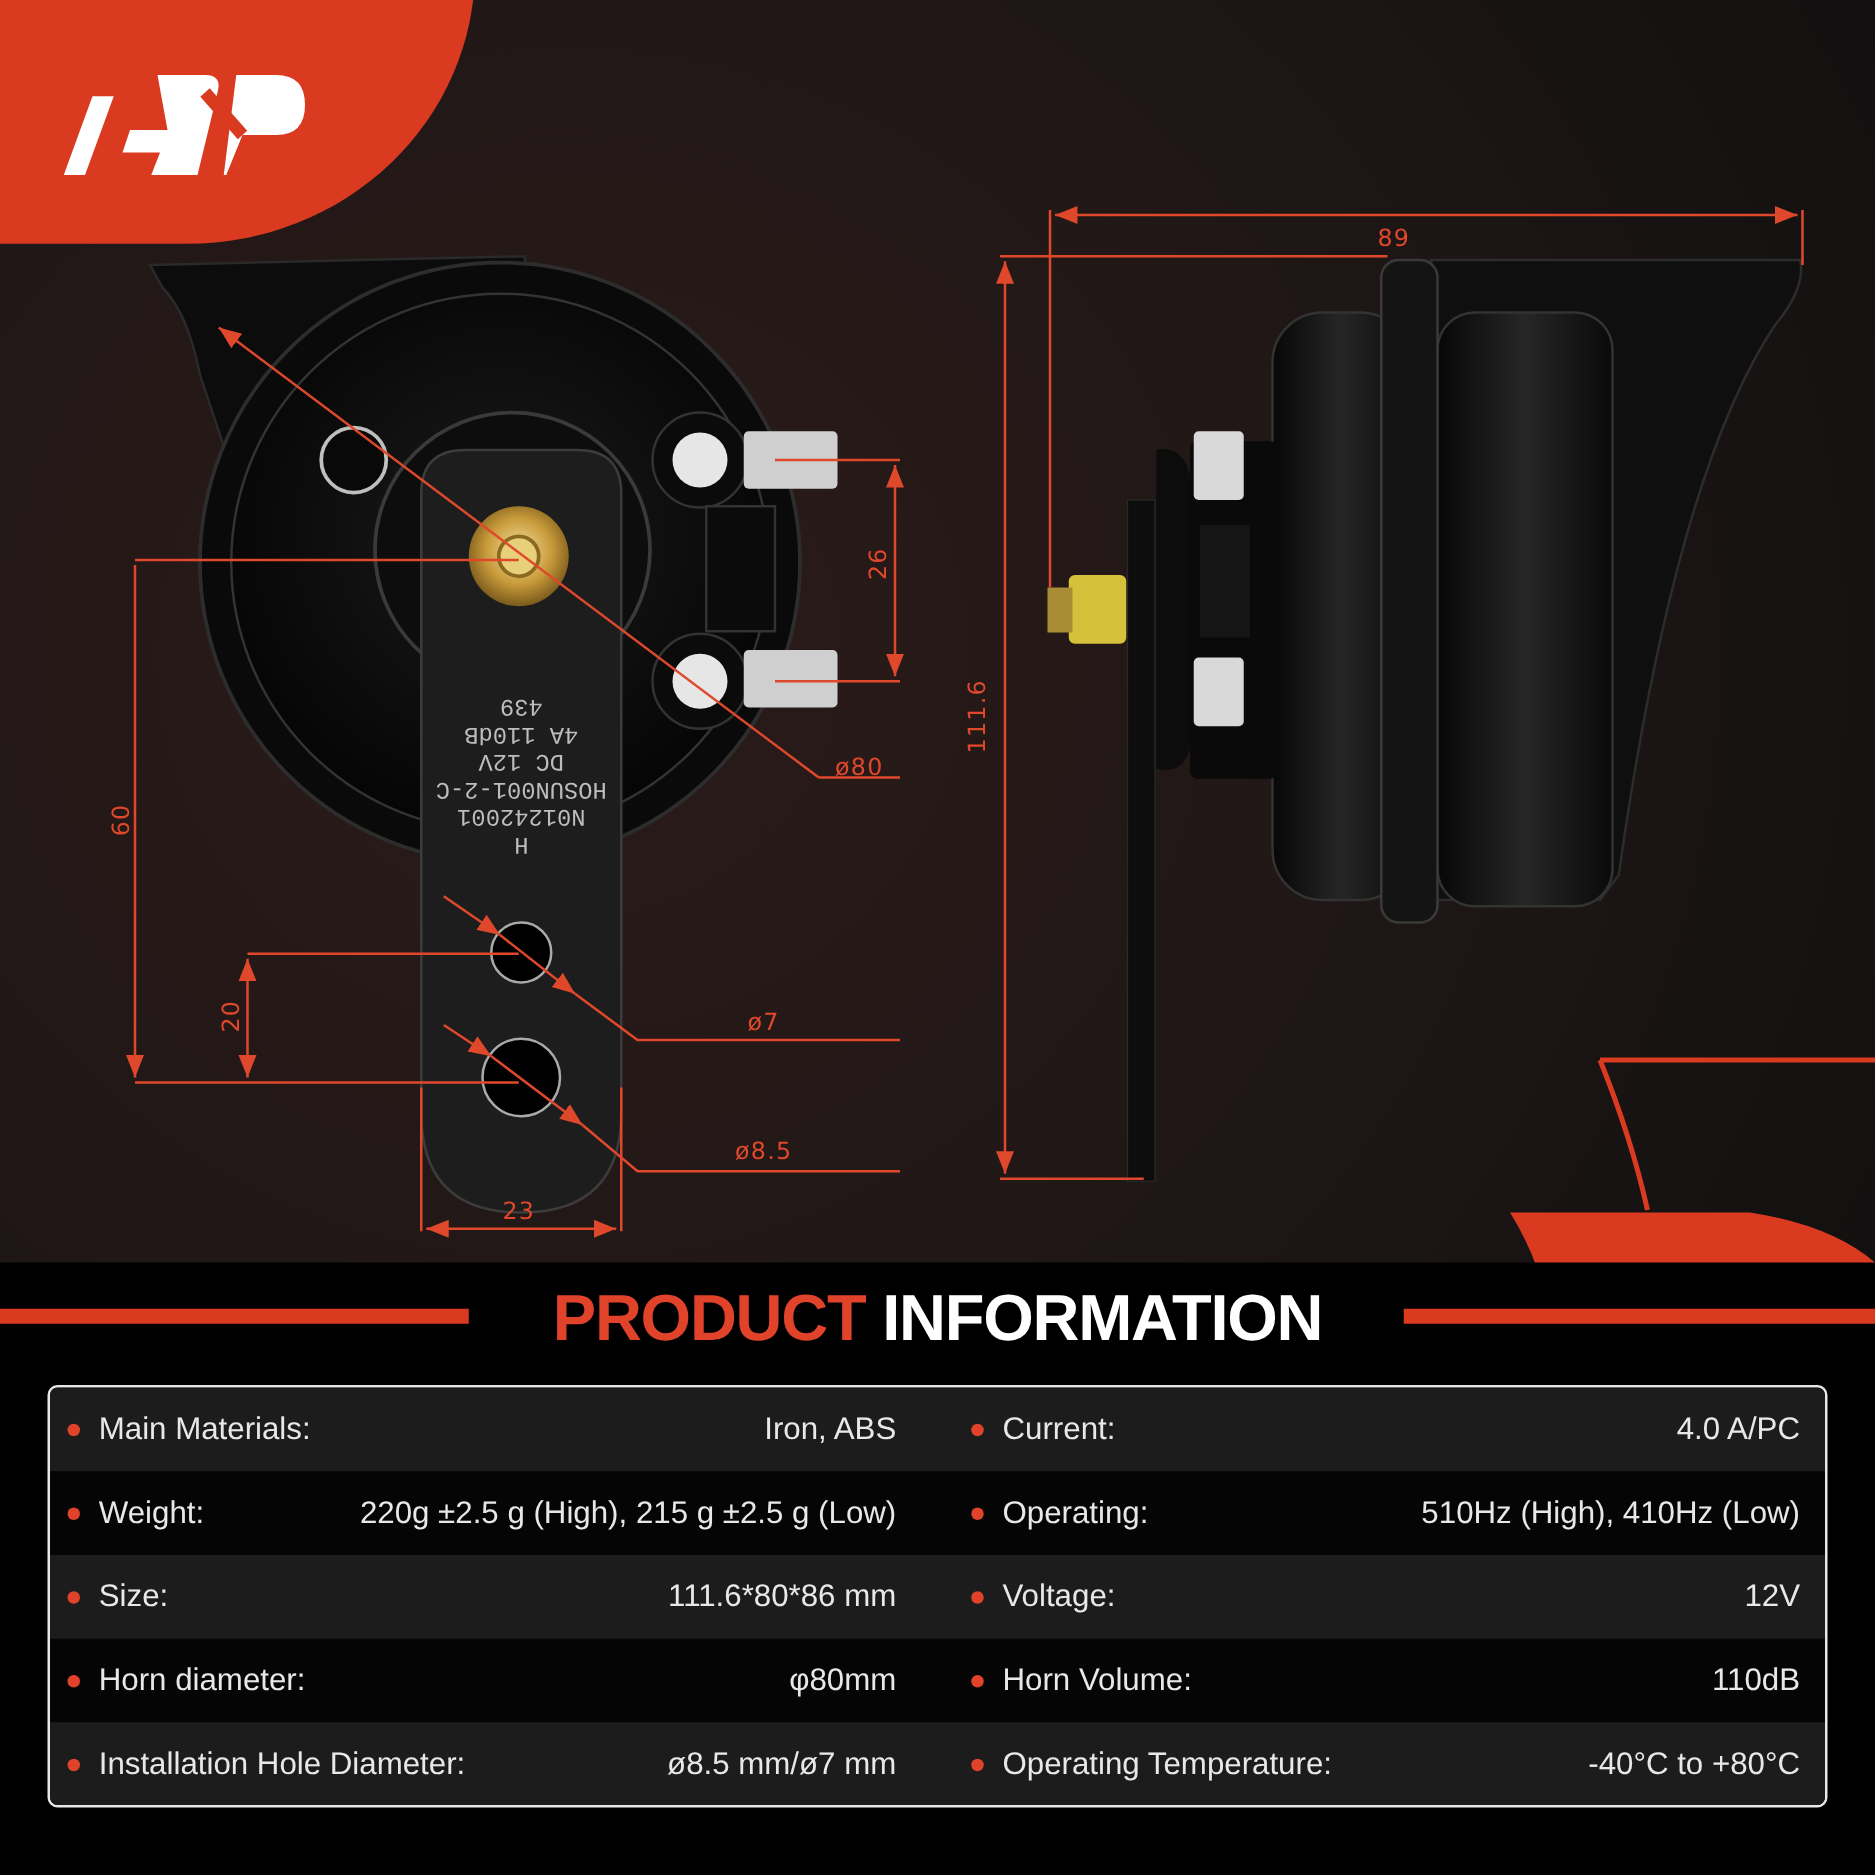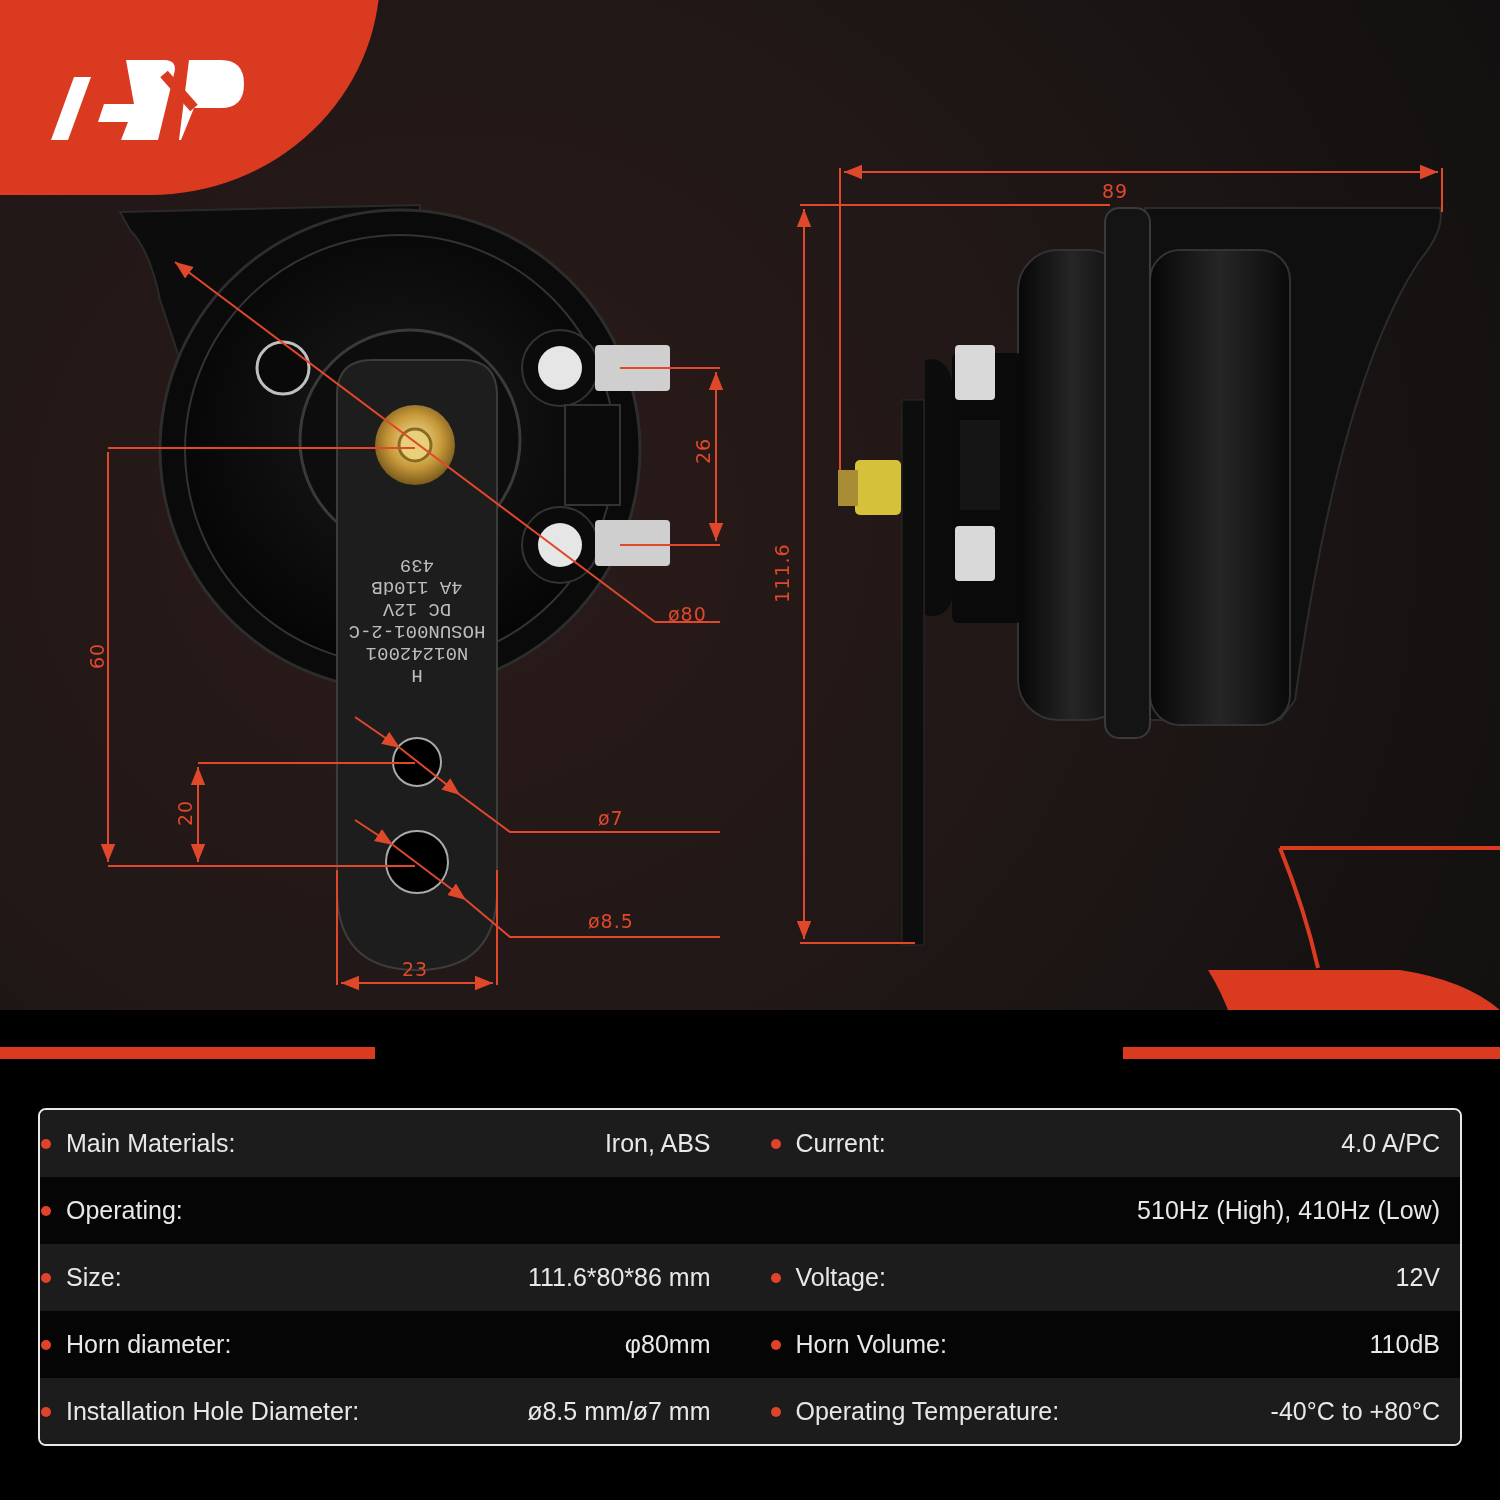--- a/index.html
+++ b/index.html
@@ -14,21 +14,21 @@
   .deco-right{position:absolute;right:0;top:830px;width:300px;height:225px;}
   .bottom{position:absolute;left:0;top:1010px;width:1500px;height:490px;background:#000;}
   .title-line-l{position:absolute;left:0;top:1047px;width:375px;height:12px;background:#d93a20;}
   .title-line-r{position:absolute;left:1123px;top:1047px;width:380px;height:12px;background:#d93a20;}
   .title{position:absolute;left:0;width:1500px;top:1025px;text-align:center;font-size:52px;font-weight:bold;letter-spacing:-1px;}
   .title .a{color:#e0432a;} .title .b{color:#fff;}
   .spec-box{position:absolute;left:38px;top:1108px;width:1420px;height:334px;border:2px solid #e8e8e8;border-radius:8px;overflow:hidden;background:#1a1a1a;}
   .spec-row{display:flex;height:67px;align-items:center;}
   .spec-row.alt{background:#050505;}
   .spec-row.norm{background:#1c1c1c;}
-  .cell{flex:1;display:flex;align-items:center;height:100%;padding:0 20px 0 1px;color:#e8e8e8;font-size:25px;}
+  .cell{flex:1;display:flex;align-items:center;height:100%;padding:0 20px 0 14px;color:#e8e8e8;font-size:25px;}
   .cell + .cell{padding-left:40px;}
   .dot{width:10px;height:10px;border-radius:50%;background:#e0432a;margin-right:15px;flex:none;}
   .label{flex:none;}
   .value{margin-left:auto;text-align:center;white-space:nowrap;}
 </style>
 </head>
 <body>
 
 <div class="stage">
 
@@ -151,37 +151,46 @@
 
   <svg class="deco-right" viewBox="0 0 300 225">
     <path d="M80,18 L300,18" stroke="#d93a20" stroke-width="4" fill="none"></path>
     <path d="M80,18 Q105,80 118,138" stroke="#d93a20" stroke-width="4" fill="none"></path>
     <path d="M8,140 L200,140 Q265,150 300,180 L300,225 L42,225 Q30,175 8,140 Z" fill="#d93a20"></path>
   </svg>
 
   <div class="bottom"></div>
   <div class="title-line-l"></div>
   <div class="title-line-r"></div>
+  <div class="title">
+    <span class="a">PRODUCT</span>
+    <span class="b">INFORMATION</span>
+  </div>
 
   <div class="spec-box">
     <div class="spec-row norm">
       <div class="cell">
           <span class="dot"></span>
           <span class="label">Main Materials:</span>
           <span class="value">Iron, ABS</span>
         </div>
       <div class="cell">
           <span class="dot"></span>
           <span class="label">Current:</span>
           <span class="value">4.0 A/PC</span>
         </div>
     </div>
     <div class="spec-row alt">
       <div class="cell">
           <span class="dot"></span>
+          <span class="label">Weight:</span>
+          <span class="value">220g ±2.5 g (High), 215 g ±2.5 g (Low)</span>
+        </div>
+      <div class="cell">
+          <span class="dot"></span>
           <span class="label">Operating:</span>
           <span class="value">510Hz (High), 410Hz (Low)</span>
         </div>
     </div>
     <div class="spec-row norm">
       <div class="cell">
           <span class="dot"></span>
           <span class="label">Size:</span>
           <span class="value">111.6*80*86 mm</span>
         </div>

